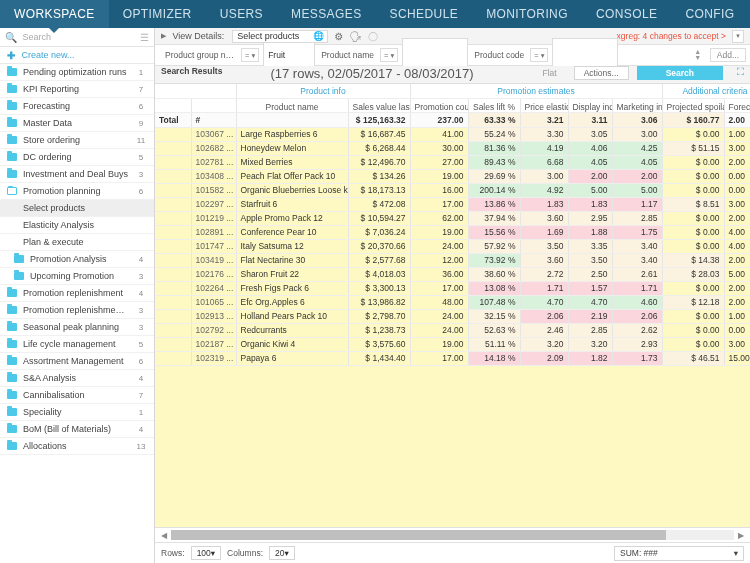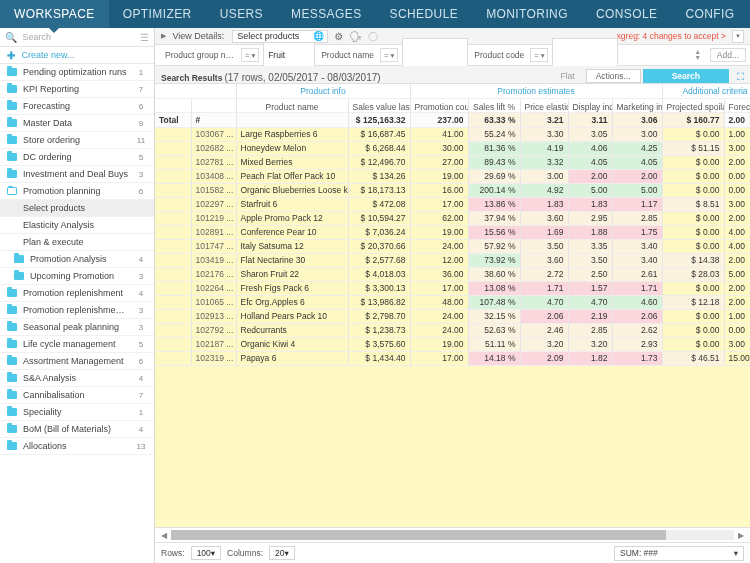--- a/index.html
+++ b/index.html
@@ -168,26 +168,26 @@
     width:12px; display:flex; flex-direction:column; align-items:center;
     color:#9a9a9a; font-size:7px; line-height:6px; cursor:pointer;
   }
   .addbtn {
     border:1px solid #dcdcdc; background:#fff; height:14px;
     padding: 0 6px; display:flex; align-items:center;
     font-size:8.5px; color:#888; margin-left:6px; cursor:pointer;
   }
 
   .resultbar {
-    height: 18px; display:flex; align-items:flex-end;
+    height: 18px; display:flex; align-items:flex-start;
     background:#f4f4f4; border-bottom:1px solid #dedede;
-    padding: 0 6px; gap:2px;
+    padding: 0 6px; gap:8px;
   }
   .resultbar .rtitle { font-size:8.5px; color:#444; font-weight:bold; }
-  .resultbar .rmeta { font-size:10px; color:#555; }
+  .resultbar .rmeta { font-size:13px; color:#555;margin-left:40px; }
   .resultbar .spacer { flex:1; }
   .rbtn {
     height:14px; padding:0 9px; display:flex; align-items:center;
     font-size:8.5px; color:#999; cursor:pointer;
   }
   .rbtn.bordered { border:1px solid #d5d5d5; background:#fff; color:#666; }
   .rbtn.primary {
     background:#4cc8e8; color:#fff; border:1px solid #4cc8e8;
     font-weight:bold; padding: 0 28px; justify-content:center;
   }
@@ -548,21 +548,21 @@
               <td class="lft">3.00</td>
               <td class="num">46.69 %</td>
             </tr>
             <tr>
               <td class="lft"></td>
               <td class="id">102781 ...</td>
               <td class="lft">Mixed Berries</td>
               <td class="num">$ 12,496.70</td>
               <td class="num">27.00</td>
               <td class="num c-green">89.43 %</td>
-              <td class="num c-green">3.32</td>
+              <td class="num c-green">6.68</td>
               <td class="num c-green">4.05</td>
               <td class="num c-green">4.05</td>
               <td class="num ">$ 0.00</td>
               <td class="lft">2.00</td>
               <td class="num">16.95 %</td>
             </tr>
             <tr>
               <td class="lft"></td>
               <td class="id">103408 ...</td>
               <td class="lft">Peach Flat Offer Pack 10</td>

